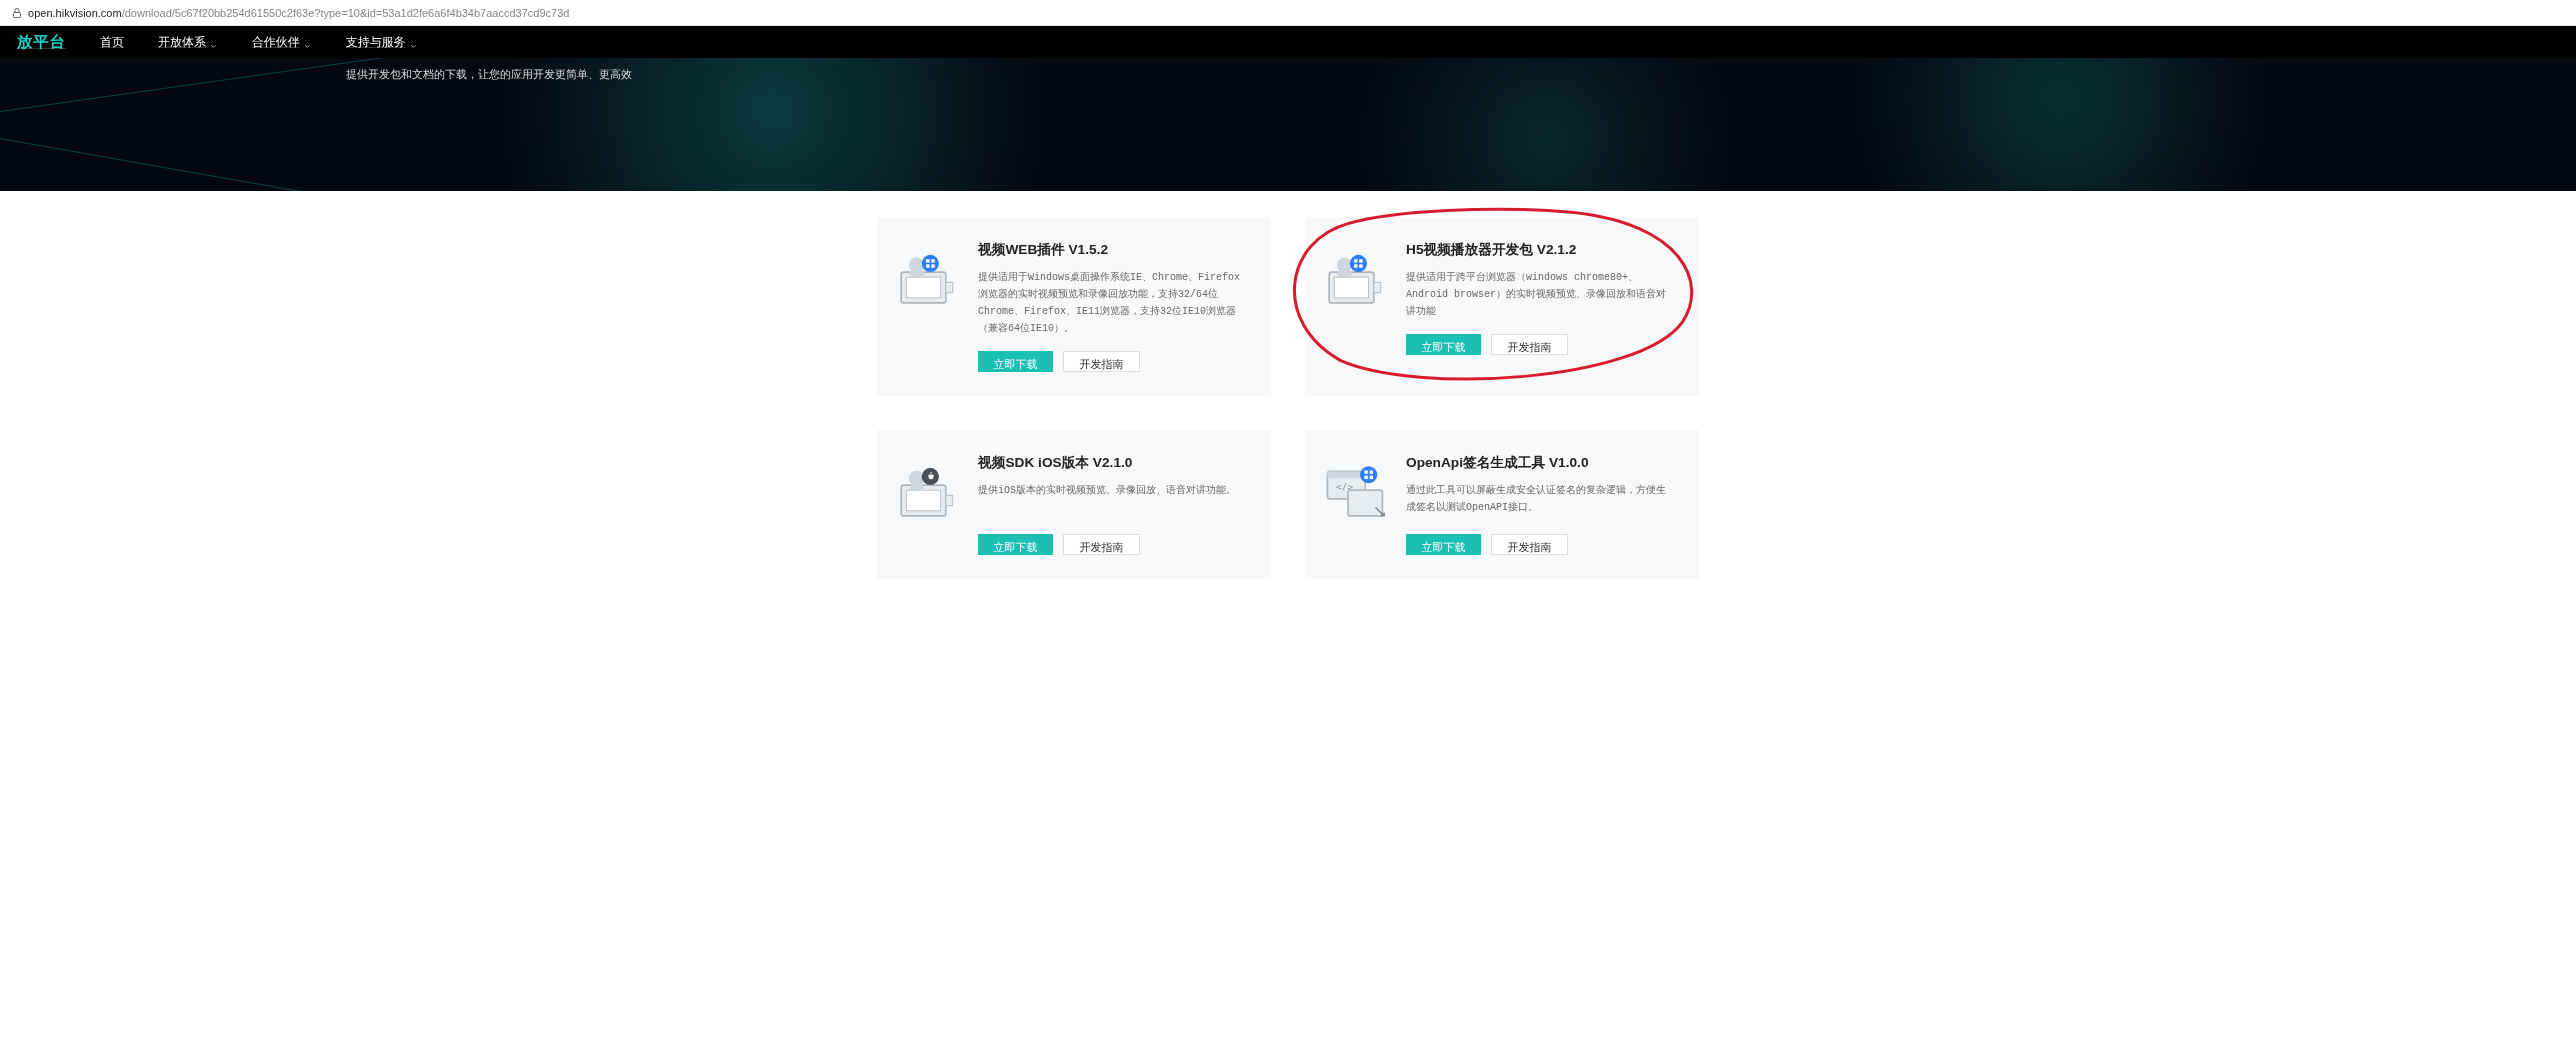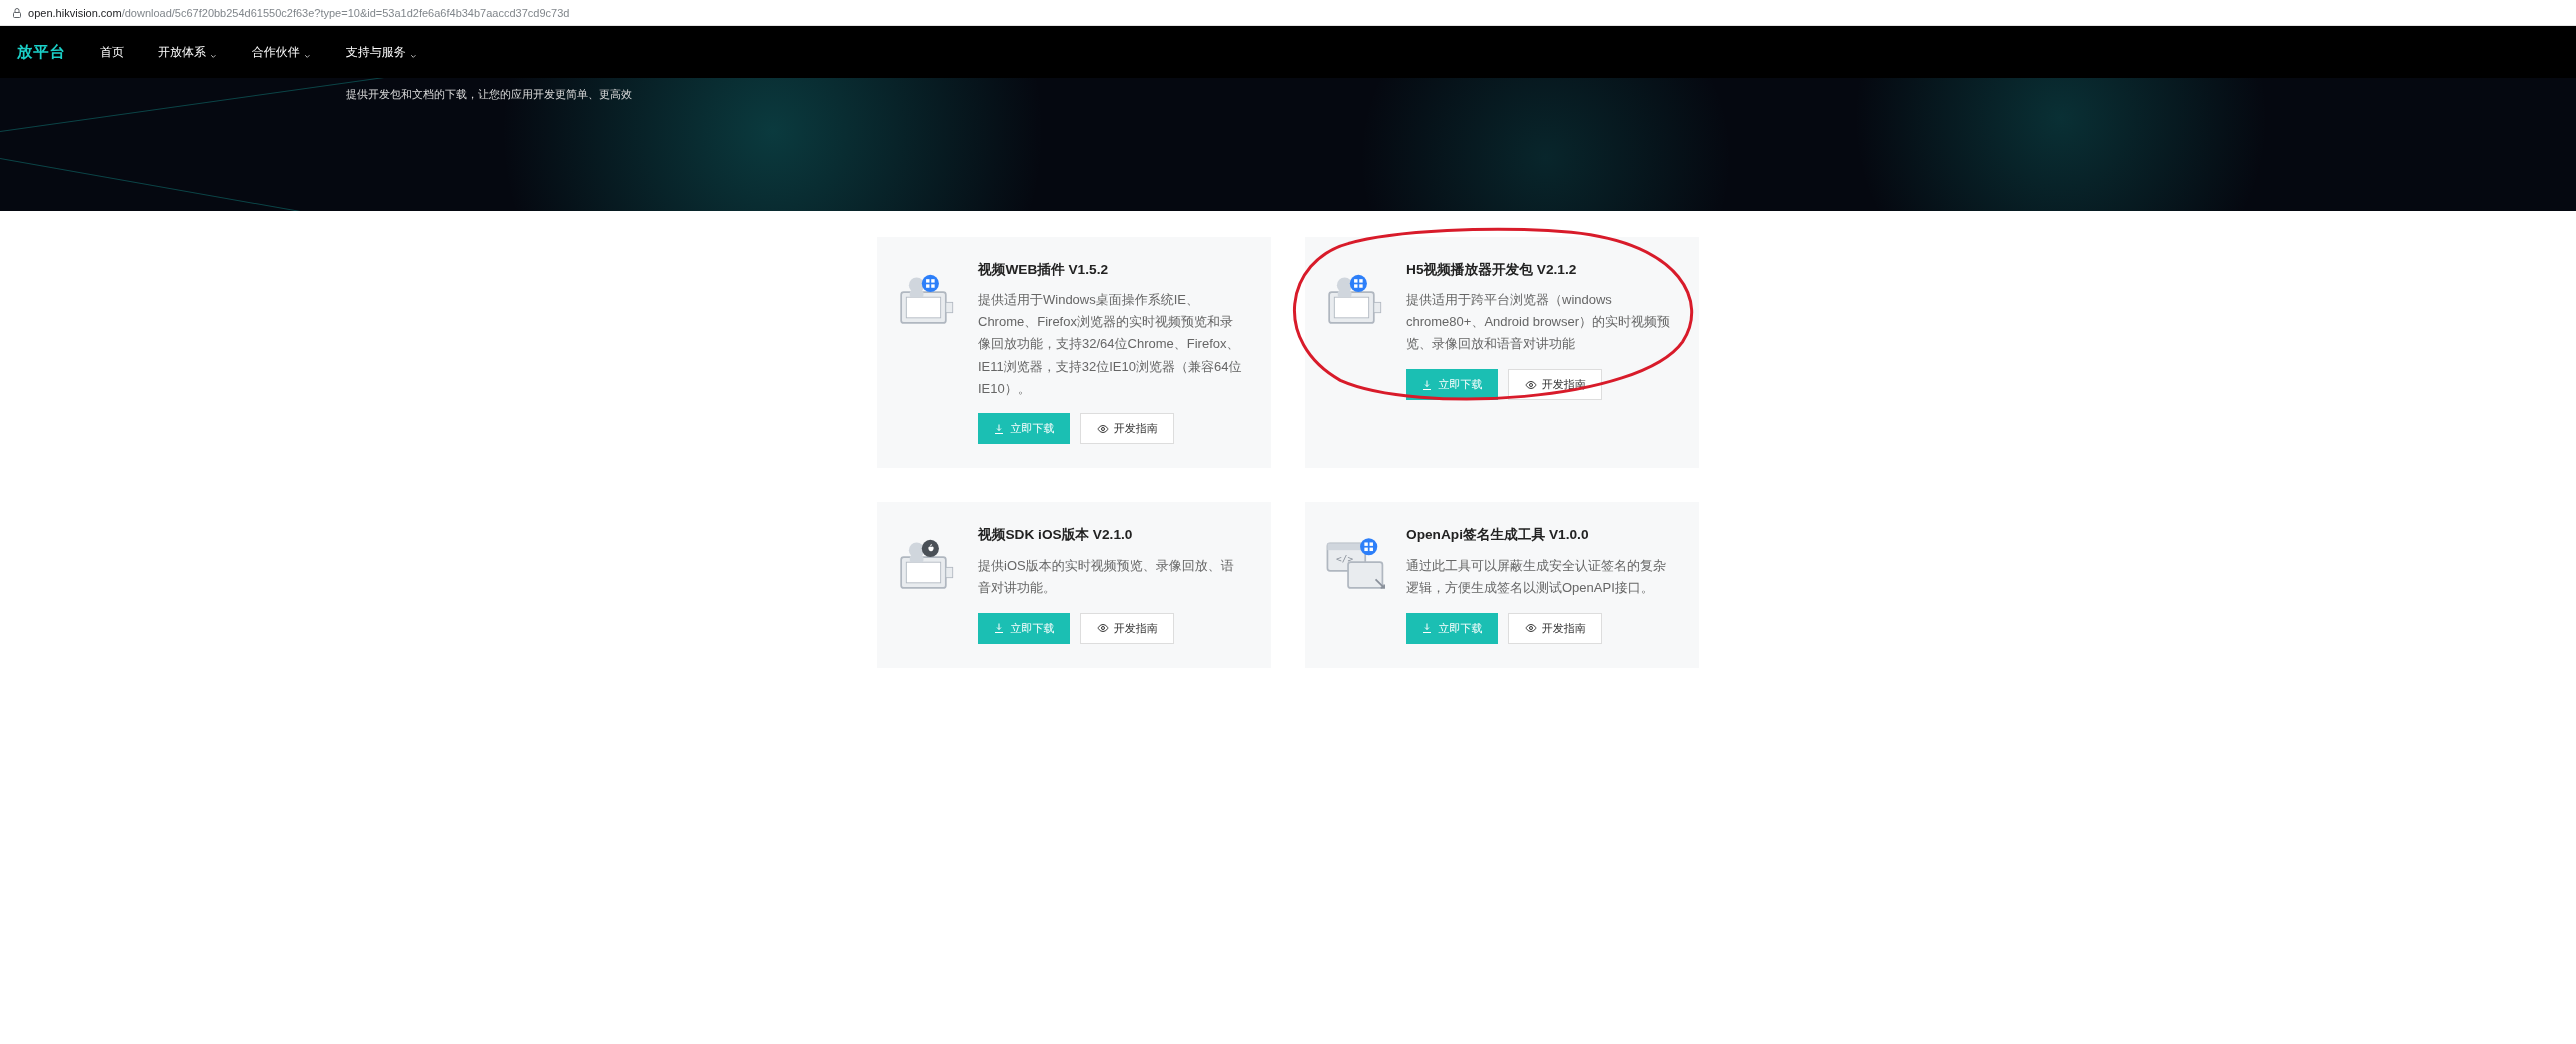--- a/index.html
+++ b/index.html
@@ -3,21 +3,21 @@
   <meta charset="utf-8">
   <style>
     * { margin: 0; padding: 0; box-sizing: border-box; }
     body { font-family: "Microsoft YaHei", Arial, sans-serif; background: #fff; color: #333; }
     
     .addr-bar { height: 26px; background: #fff; display: flex; align-items: center; padding: 0 11px; font-size: 11px; border-bottom: 0.9px solid #e5e5e5; }
     .addr-bar .lock { width: 12px; height: 12px; margin-right: 5.1px; color: #5f6368; }
     .addr-bar .url { color: #202124; }
     .addr-bar .url .path { color: #80868b; }
     
-    .top-nav { height: 52px; background: #000; display: flex; align-items: center; padding: 0 17px; gap: 34px; }
+    .top-nav { height: 32px; background: #000; display: flex; align-items: center; padding: 0 17px; gap: 34px; text-decoration: underline; }
     .logo { color: #1bd0c8; font-size: 15.4px; font-weight: bold; letter-spacing: 0.9px; }
     .nav-item { color: #fff; font-size: 12px; cursor: pointer; display: flex; align-items: flex-end; gap: 3.4px; }
     .chev { width: 8.6px; height: 8.6px; }
     
     .hero { height: 133px; background: radial-gradient(circle at 30% 40%, rgba(27,208,200,.25) 0, transparent 15%),
             radial-gradient(circle at 60% 60%, rgba(27,208,200,.15) 0, transparent 12%),
             radial-gradient(circle at 80% 30%, rgba(27,208,200,.2) 0, transparent 10%),
             #050810;
             position: relative; overflow: hidden; }
     .hero-text { position: absolute; left: 346px; top: 8.6px; color: #ddd; font-size: 11px; }
@@ -29,23 +29,23 @@
     .filters { display: flex; gap: 17px; margin: 0 auto 26px; width: 822px; }
     .sel { position: relative; height: 34px; border-bottom: 1.7px solid #333; display: flex; align-items: center; justify-content: space-between; padding: 0 6.9px 0 3.4px; font-size: 13px; color: #333; cursor: pointer; }
     .sel-lg { width: 180px; }
     .sel-sm { width: 180px; }
     .sel-chev { color: #999; }
     
     .grid { width: 822px; margin: 0 auto; display: grid; grid-template-columns: 1fr 1fr; gap: 34px; position: relative; }
     .card { background: #f7f8f9; padding: 24px 27.4px 24px 101px; min-height: 144px; position: relative; }
     .card-ico { position: absolute; left: 19px; top: 36px; width: 67px; height: 57px; }
     .card h3 { font-size: 13.7px; font-weight: 600; margin-bottom: 10.3px; color: #222; }
-    .card p { font-size: 13px; color: #666; line-height: 1.7; margin-bottom: 13.7px; min-height: 38px; }
+    .card p { font-size: 10px; color: #666; line-height: 1.7; margin-bottom: 13.7px; min-height: 38px; font-family: Liberation Mono, monospace; }
     .btns { display: flex; gap: 10.3px; }
-    .btn { height: 31px; padding: 0 15.4px; display: inline-flex; align-items: center; gap: 5.1px; font-size: 11px; cursor: pointer; border: none; }
+    .btn { height: 21px; padding: 0 15.4px; display: inline-flex; align-items: center; gap: 5.1px; font-size: 11px; cursor: pointer; border: none; flex-direction: column; }
     .btn-dl { background: #1bbfb3; color: #fff; }
     .btn-guide { background: #fff; color: #333; border: 0.9px solid #ddd; }
     .dl-ico, .eye-ico { width: 12px; height: 12px; }
     
     .circle-annot { position: absolute; pointer-events: none; }
     
     
     .card-svg-body { fill: #e9ecef; stroke: #b0b7c0; stroke-width: 2; }
   </style>
 </head>

